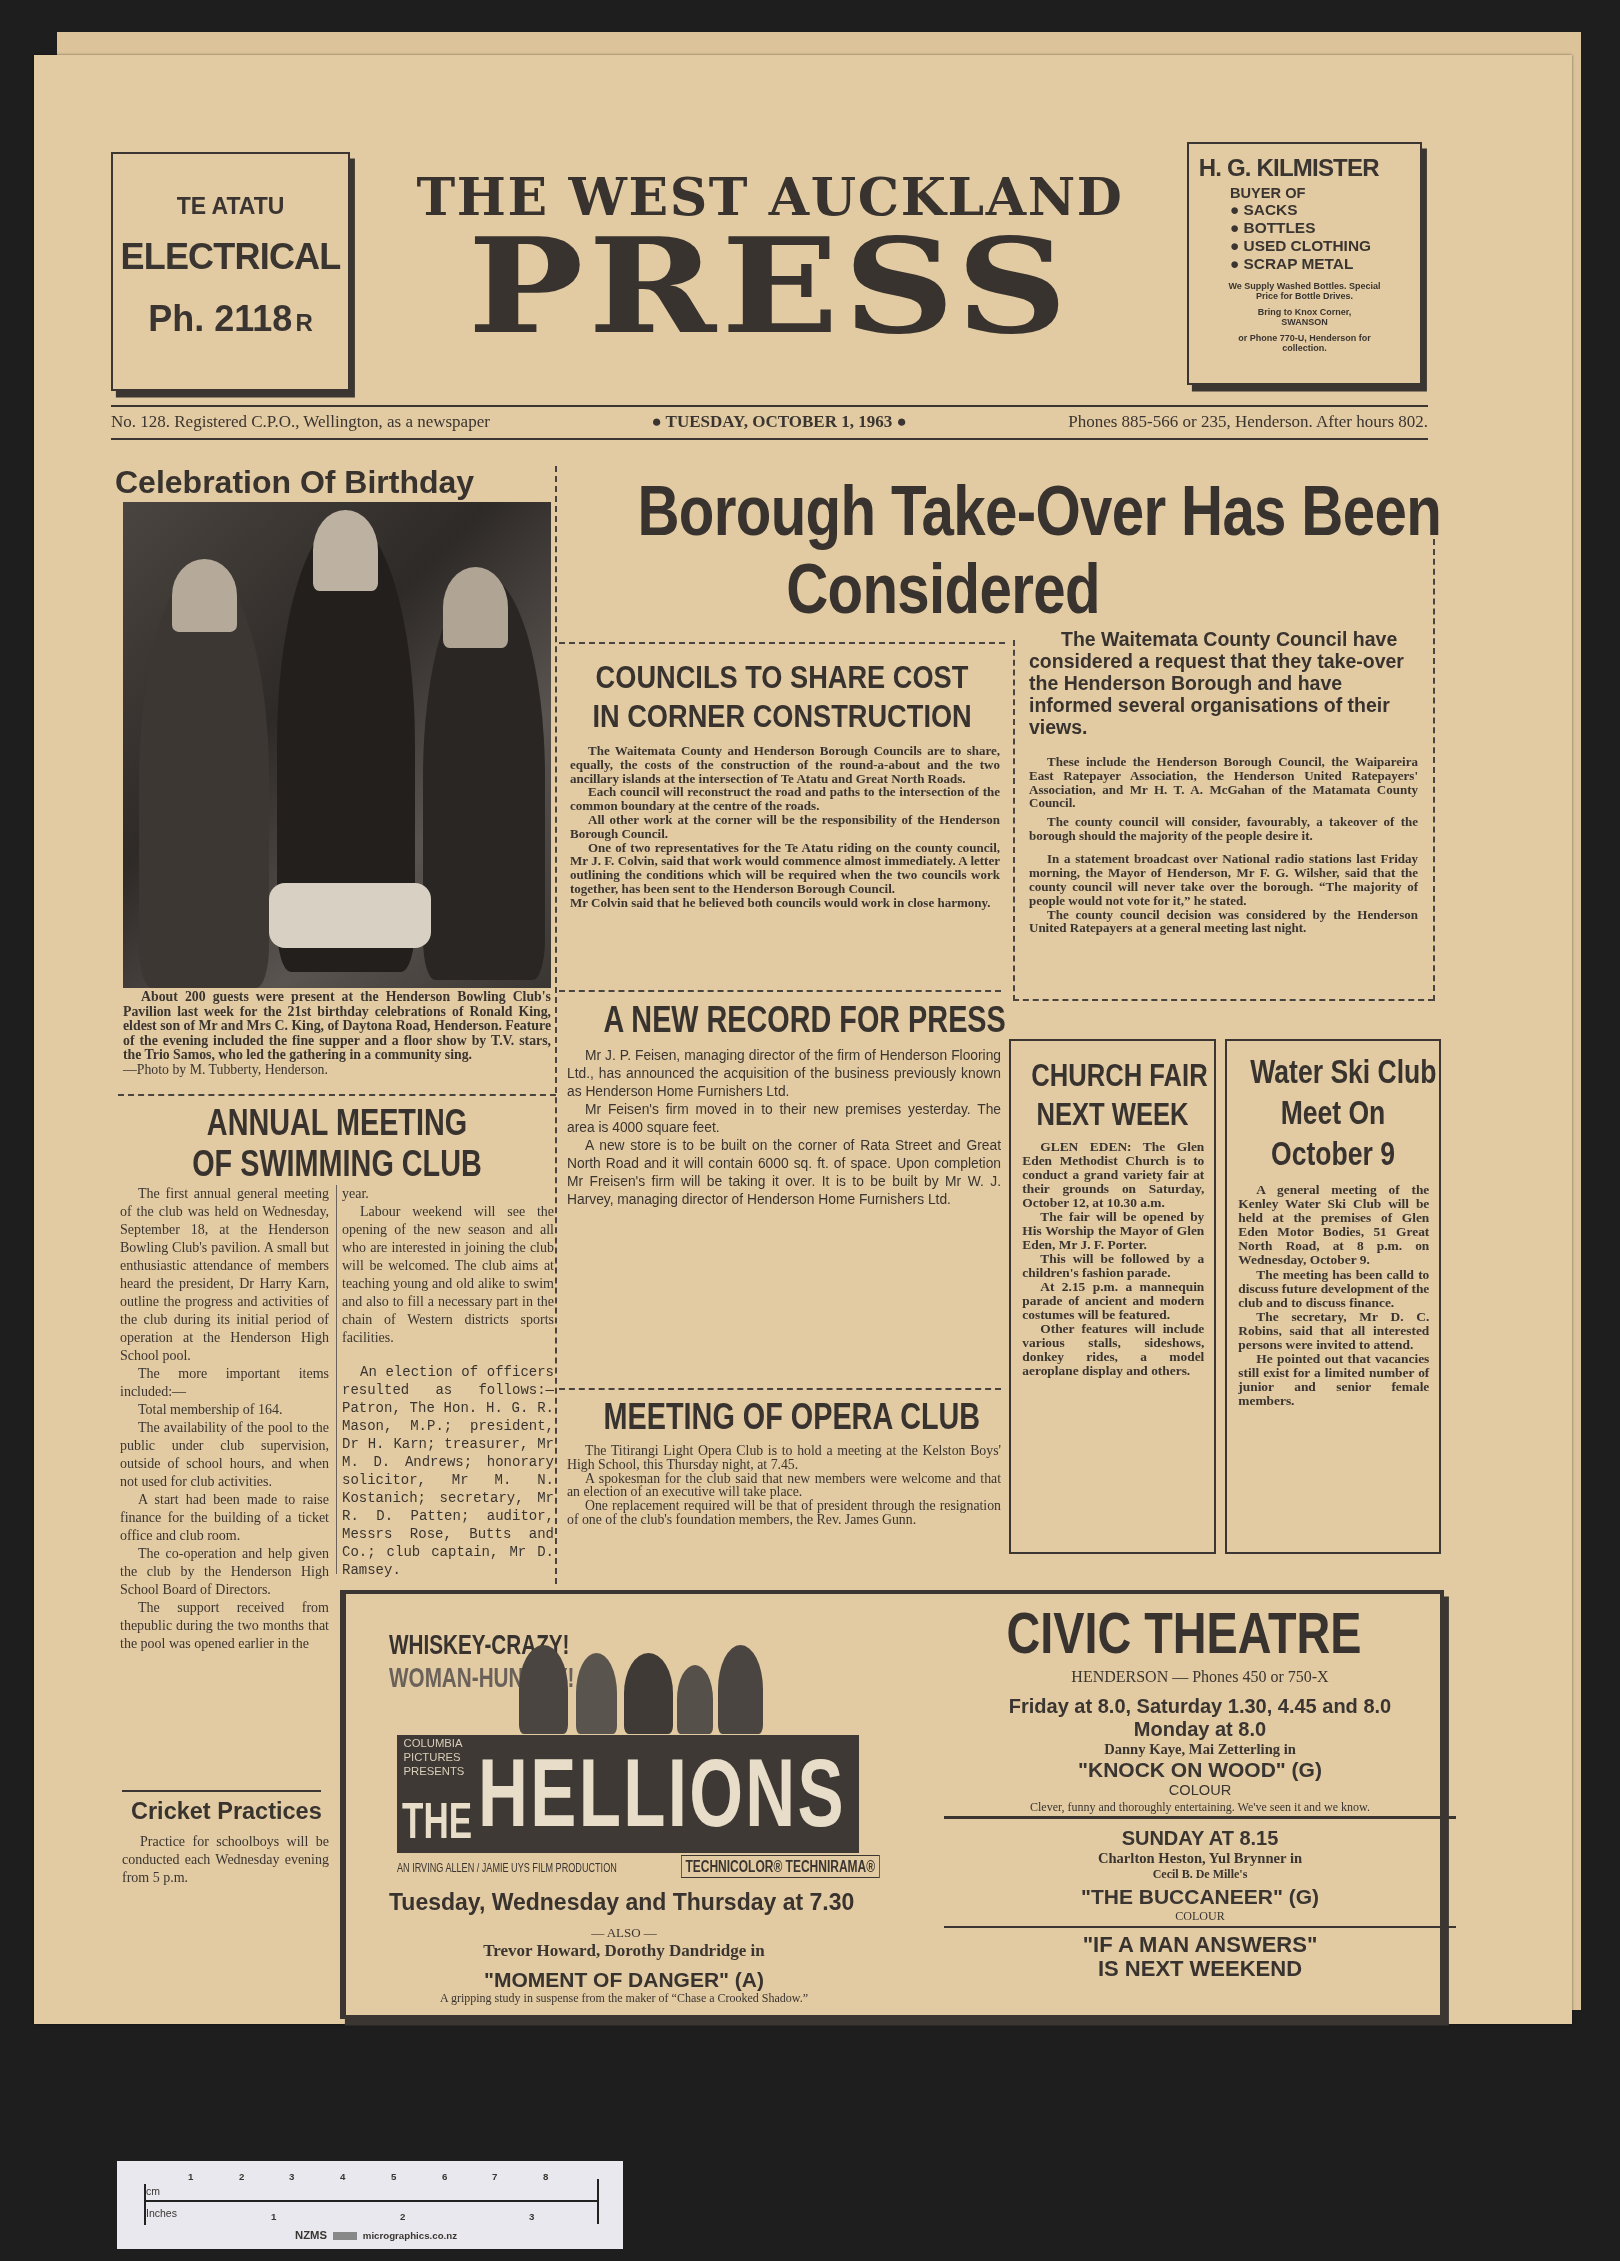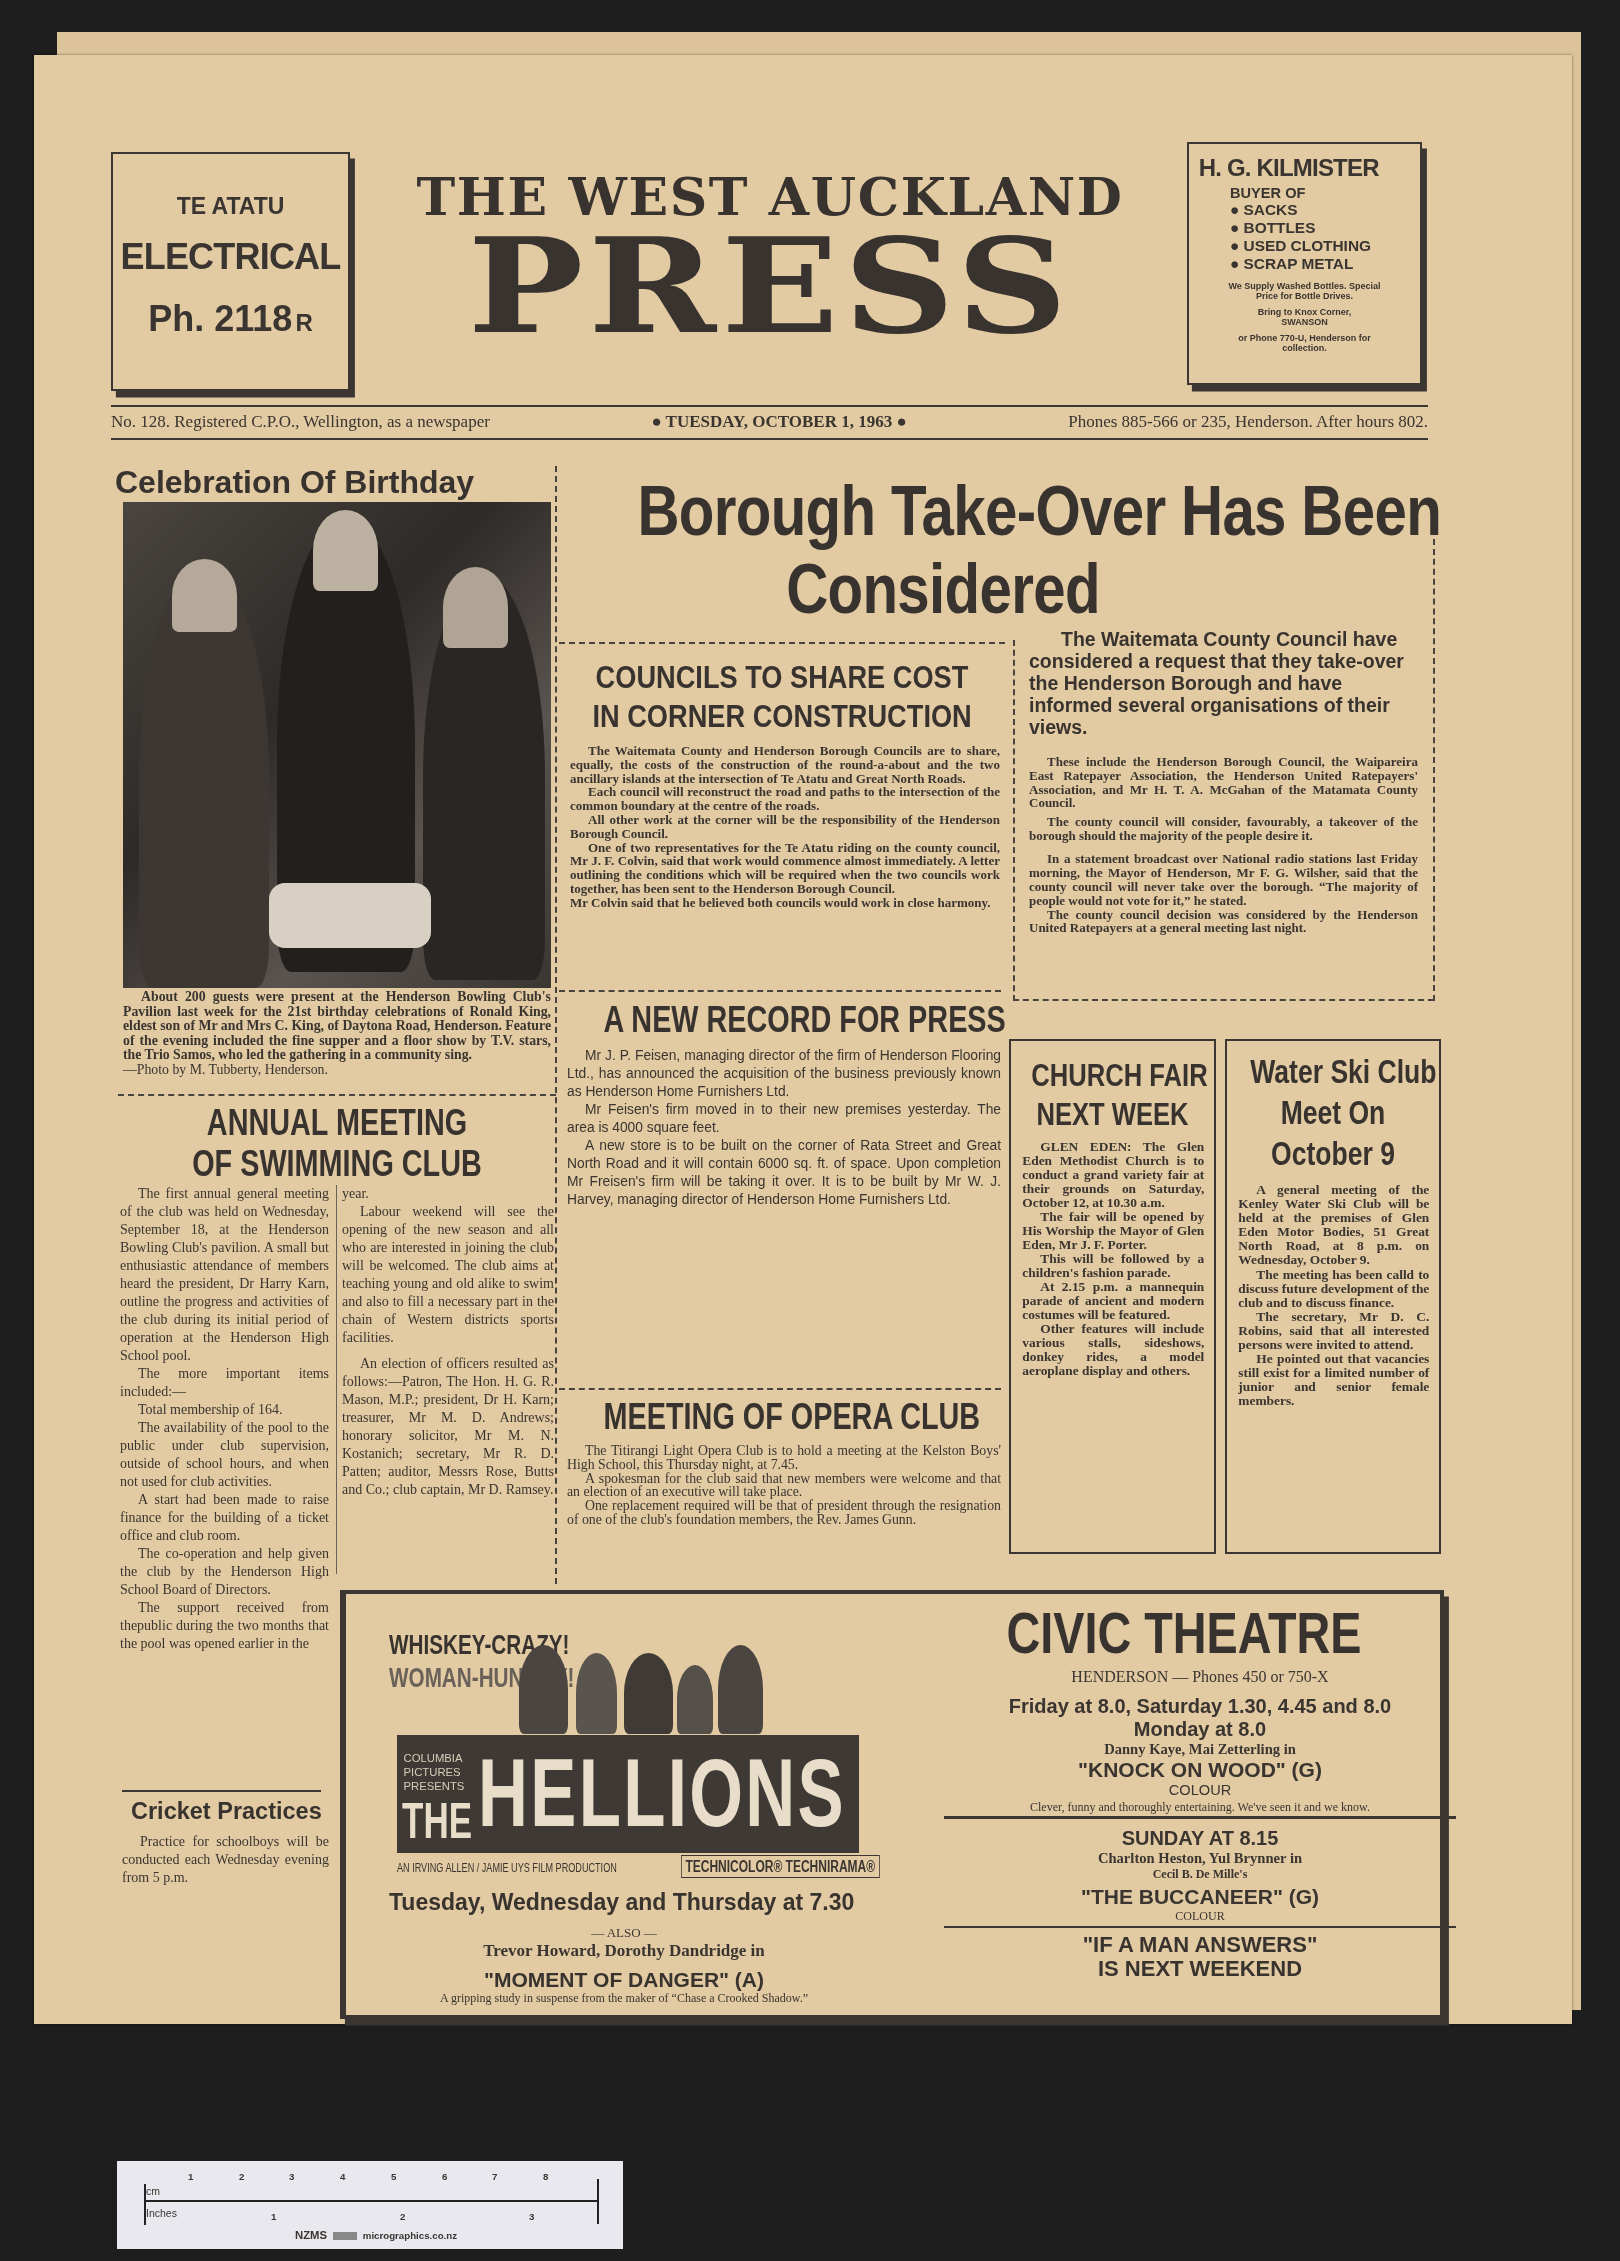--- a/index.html
+++ b/index.html
@@ -87,21 +87,21 @@
   <p>Total membership of 164.</p>
   <p>The availability of the pool to the public under club supervision, outside of school hours, and when not used for club activities.</p>
   <p>A start had been made to raise finance for the building of a ticket office and club room.</p>
   <p>The co-operation and help given the club by the Henderson High School Board of Directors.</p>
   <p>The support received from thepublic during the two months that the pool was opened earlier in the</p>
 </div>
 <div class="rule" style="left:336px;top:1185px;width:0.8px;height:389px;background:#6a625a;"></div>
 <div class="abs body-text" style="left:342px;top:1185px;width:212px;">
   <p style="text-indent:0;">year.</p>
   <p>Labour weekend will see the opening of the new season and all who are interested in joining the club will be welcomed. The club aims at teaching young and old alike to swim and also to fill a necessary part in the chain of Western districts sports facilities.</p>
-  <p style="margin-top:8px;">An election of officers resulted as follows:—Patron, The Hon. H. G. R. Mason, M.P.; president, Dr H. Karn; treasurer, Mr M. D. Andrews; honorary solicitor, Mr M. N. Kostanich; secretary, Mr R. D. Patten; auditor, Messrs Rose, Butts and Co.; club captain, Mr D. Ramsey.</p>
+  <p style="margin-top:16px;font-family:Liberation Mono, monospace;">An election of officers resulted as follows:—Patron, The Hon. H. G. R. Mason, M.P.; president, Dr H. Karn; treasurer, Mr M. D. Andrews; honorary solicitor, Mr M. N. Kostanich; secretary, Mr R. D. Patten; auditor, Messrs Rose, Butts and Co.; club captain, Mr D. Ramsey.</p>
 </div>
 
 <div class="rule" style="left:122px;top:1790px;width:199px;height:1.6px;"></div>
 <div class="abs ink sans bold" style="left:131px;top:1798px;font-size:23.5px;white-space:nowrap;">Cricket Practices</div>
 <div class="abs body-text" style="left:122px;top:1833px;width:207px;">
   <p>Practice for schoolboys will be conducted each Wednesday evening from 5 p.m.</p>
 </div>
 
 <div class="dash-v" style="left:555px;top:466px;height:1118px;"></div>
 <div class="abs ink center" style="left:558px;top:472px;width:883px;font-family:'Liberation Sans',sans-serif;font-weight:bold;font-size:71px;line-height:78px;letter-spacing:-0.8px;">
@@ -181,21 +181,21 @@
   <div class="sans bold ink" style="position:absolute;left:8px;top:16px;font-size:27.6px;transform:scaleX(0.75);transform-origin:left;white-space:nowrap;">WHISKEY-CRAZY!</div>
   <div class="sans bold" style="position:absolute;left:8px;top:49px;font-size:27.6px;color:#6a625a;transform:scaleX(0.75);transform-origin:left;white-space:nowrap;">WOMAN-HUNGRY!</div>
   <div style="position:absolute;left:138px;top:16px;width:243px;height:105px;">
     <div class="fig" style="left:0;top:16px;width:49px;height:89px;background:#4a4540;"></div>
     <div class="fig" style="left:57px;top:24px;width:41px;height:81px;background:#5a544e;"></div>
     <div class="fig" style="left:105px;top:24px;width:49px;height:81px;background:#3f3a36;"></div>
     <div class="fig" style="left:158px;top:36px;width:36px;height:69px;background:#55504a;"></div>
     <div class="fig" style="left:199px;top:16px;width:45px;height:89px;background:#4a4540;"></div>
   </div>
   <div style="position:absolute;left:16px;top:122px;width:462px;height:118px;background:#3e3935;">
-    <div class="sans" style="position:absolute;left:6.5px;top:17px;width:65px;color:#d8cdb8;font-size:11.3px;line-height:13.8px;">COLUMBIA PICTURES PRESENTS</div>
+    <div class="sans" style="position:absolute;left:6.5px;top:2px;width:65px;color:#d8cdb8;font-size:11.3px;line-height:13.8px;">COLUMBIA PICTURES PRESENTS</div>
     <div class="sans bold" style="position:absolute;left:4.9px;top:57px;color:#e8ddc8;font-size:50px;transform:scaleX(0.7);transform-origin:left;">THE</div>
     <div class="sans bold" style="position:absolute;left:81px;top:4.9px;color:#e8ddc8;font-size:96px;line-height:105px;letter-spacing:3.2px;transform:scaleX(0.72);transform-origin:left;white-space:nowrap;">HELLIONS</div>
   </div>
   <div class="sans" style="position:absolute;left:16px;top:247px;font-size:13px;transform:scaleX(0.7);transform-origin:left;white-space:nowrap;">AN IRVING ALLEN / JAMIE UYS FILM PRODUCTION</div>
   <div class="sans bold" style="position:absolute;left:300px;top:242px;padding:1.6px 4.9px;border:1.6px solid #3b3631;font-size:16px;transform:scaleX(0.75);transform-origin:left;white-space:nowrap;">TECHNICOLOR® TECHNIRAMA®</div>
   <div class="sans bold ink" style="position:absolute;left:8px;top:276px;font-size:23px;white-space:nowrap;">Tuesday, Wednesday and Thursday at 7.30</div>
   <div class="center" style="position:absolute;left:0;top:312px;width:486px;">
     <div style="font-size:13px;">— ALSO —</div>
     <div class="bold" style="font-size:17px;">Trevor Howard, Dorothy Dandridge in</div>
     <div class="sans bold ink" style="font-size:21px;margin-top:6.5px;">"MOMENT OF DANGER"  (A)</div>

